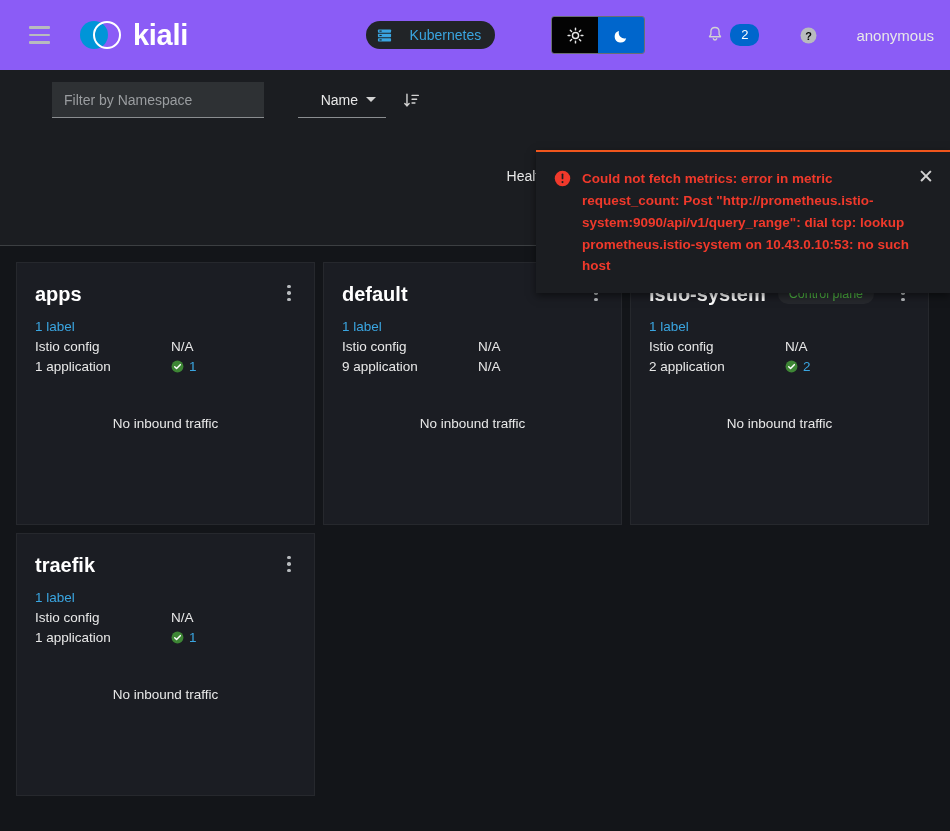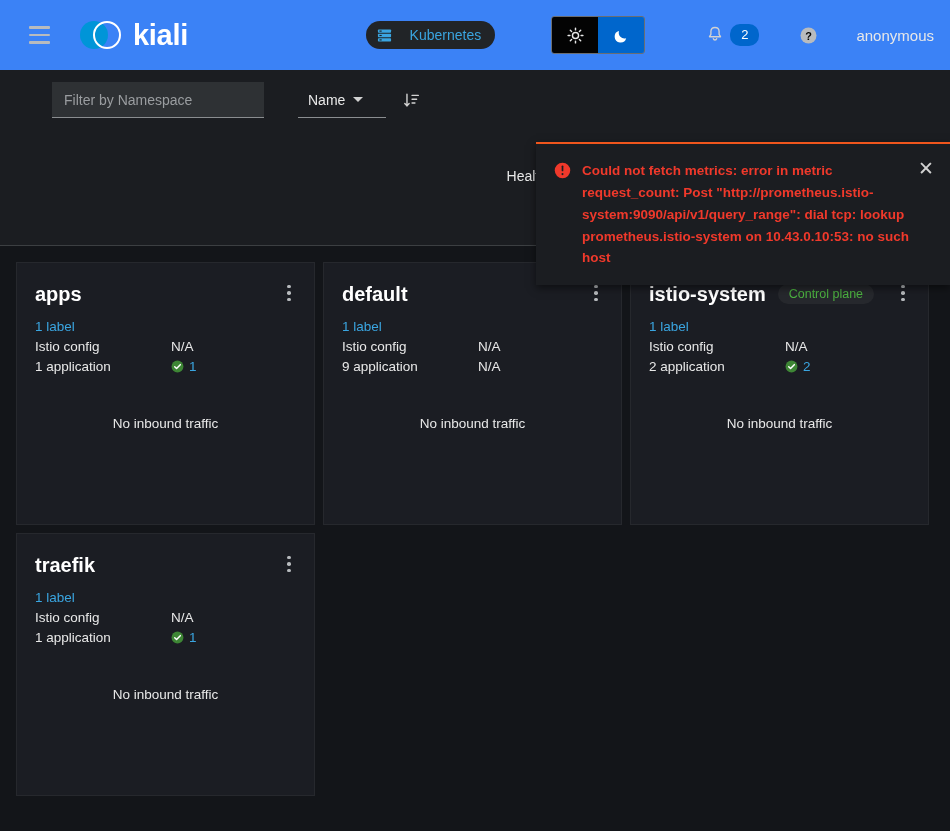--- a/index.html
+++ b/index.html
@@ -7,21 +7,21 @@
     width: 950px; height: 831px;
     background: #131519;
     font-family: "Liberation Sans", sans-serif;
     color: #e8e8e8;
     overflow: hidden;
   }
 
   
   .masthead {
     height: 70px; width: 100%;
-    background: #3b82f6;
+    background: #8b5cf6;
     display: flex; align-items: center;
     padding: 0 16px;
     position: relative;
   }
   .hamburger {
     width: 34px; height: 34px;
     display: flex; flex-direction: column;
     justify-content: center; align-items: center; gap: 5px;
     cursor: pointer; margin-left: 6px;
   }
@@ -104,21 +104,21 @@
   .ns-filter {
     width: 212px; height: 36px;
     background: #2e3134; border: none; border-bottom: 1px solid #8a8d90;
     padding: 0 12px; font-size: 14px;
     color: #e8e8e8; font-family: "Liberation Sans", sans-serif;
     outline: none;
     margin-left: 36px;
   }
   .ns-filter::placeholder { color: #9a9da0; }
   .sort-select {
-    display: flex; align-items: center; justify-content: flex-start;
+    display: flex; align-items: center; justify-content: flex-end;
     width: 88px; height: 36px; margin-left: 34px;
     background: #1b1d21; border-bottom: 1px solid #8a8d90;
     padding: 0 10px; cursor: pointer; font-size: 14px; color: #e8e8e8;
   }
   .sort-dir-btn {
     width: 34px; height: 34px; margin-left: 8px;
     display: flex; align-items: center; justify-content: center;
     cursor: pointer;
   }
 
@@ -136,21 +136,21 @@
   }
   .tb2-select.w-health { width: 86px; }
   .tb2-select.w-traffic { width: 108px; }
   .tb2-duration {
     display: flex; align-items: center; gap: 6px;
     font-size: 14px; color: #e8e8e8; cursor: pointer;
   }
 
   
   .alert {
-    position: absolute; left: 536px; top: 72px;
+    position: absolute; left: 536px; top: 80px;
     width: 414px; min-height: 133px;
     background: #1b1d21;
     border-top: 2px solid #f0561d;
     padding: 16px 16px 16px 18px;
     display: flex; gap: 11px;
     z-index: 50;
     box-shadow: 0 3px 8px rgba(0,0,0,.5);
   }
   .alert-icon { flex: 0 0 auto; margin-top: 2px; }
   .alert-text {

